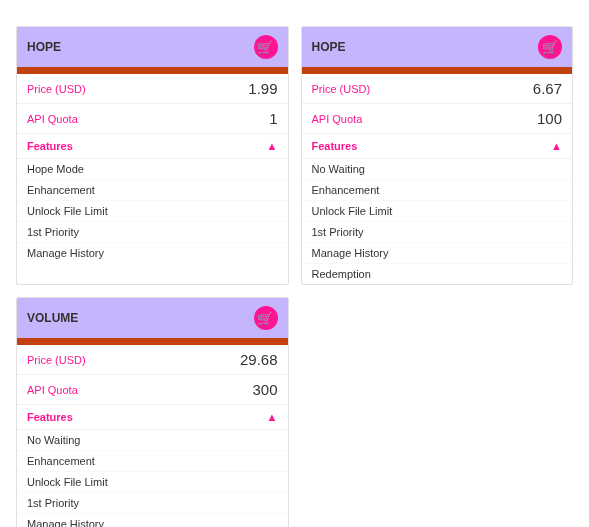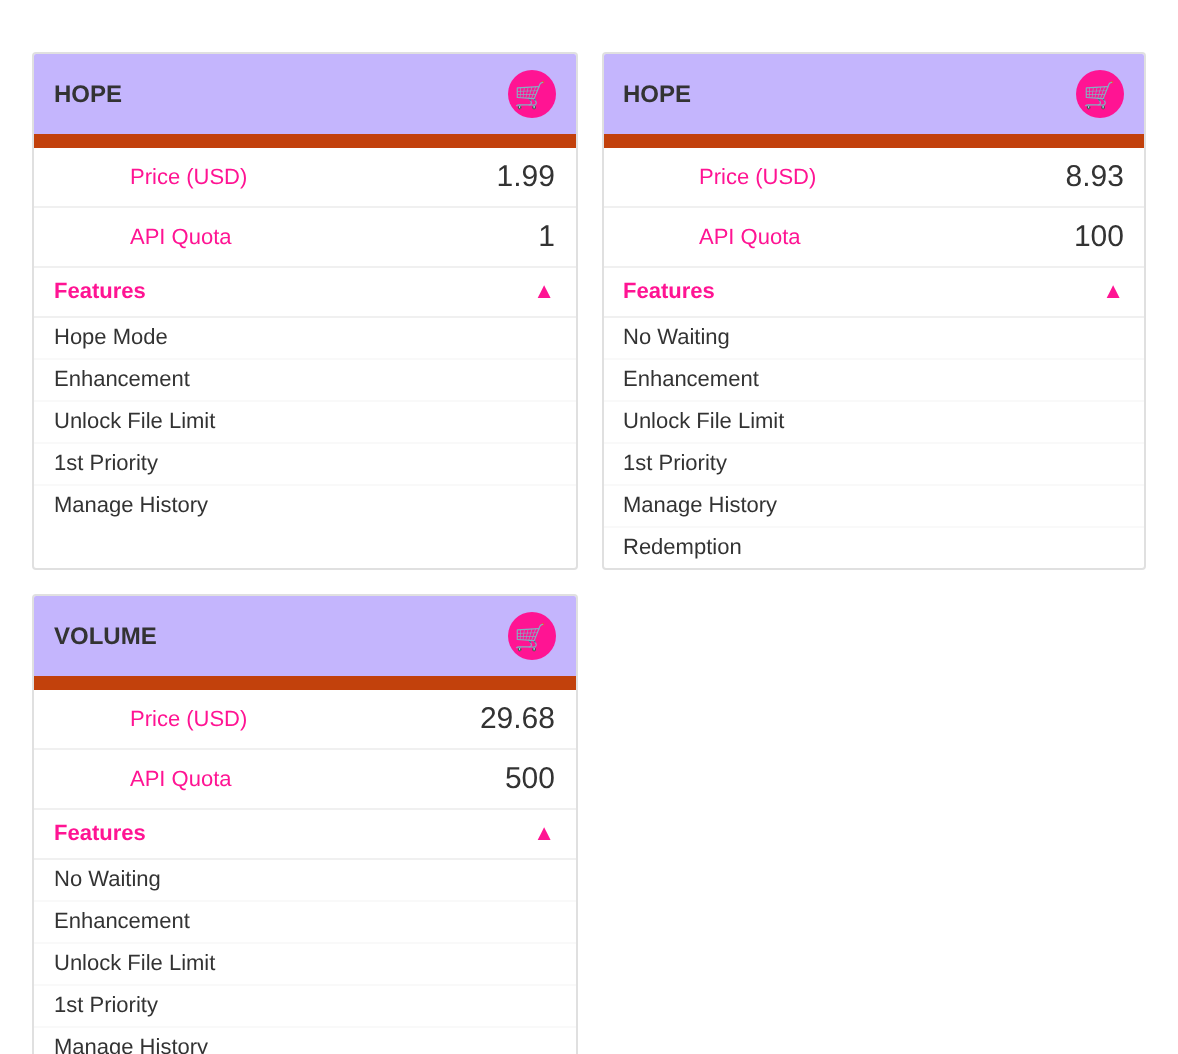--- a/index.html
+++ b/index.html
@@ -55,21 +55,20 @@
     .plan-row {
       display: flex;
       justify-content: space-between;
       align-items: center;
       padding: 6px 10px;
       border-bottom: 1px solid #f0f0f0;
     }
     .plan-row .label {
       color: #ff1493;
       font-size: 11px;
-      margin-left: 38px;
     }
     .plan-row .value {
       font-size: 15px;
       color: #333;
     }
     .features-row {
       display: flex;
       justify-content: space-between;
       align-items: center;
       padding: 6px 10px;
@@ -127,21 +126,21 @@
       <div class="feature-item">1st Priority</div>
       <div class="feature-item">Manage History</div>
     </div>
     <div class="plan-card">
       <div class="plan-header">
         <span class="plan-name">HOPE</span>
         <button class="cart-btn">🛒</button>
       </div>
       <div class="plan-row">
         <span class="label">Price (USD)</span>
-        <span class="value">8.93</span>
+        <span class="value">6.67</span>
       </div>
       <div class="plan-row">
         <span class="label">API Quota</span>
         <span class="value">100</span>
       </div>
       <div class="features-row">
         <span class="features-label">Features</span>
         <span class="features-toggle">▲</span>
       </div>
       <div class="feature-item">No Waiting</div>
@@ -158,21 +157,21 @@
       <div class="plan-header">
         <span class="plan-name">VOLUME</span>
         <button class="cart-btn">🛒</button>
       </div>
       <div class="plan-row">
         <span class="label">Price (USD)</span>
         <span class="value">29.68</span>
       </div>
       <div class="plan-row">
         <span class="label">API Quota</span>
-        <span class="value">500</span>
+        <span class="value">300</span>
       </div>
       <div class="features-row">
         <span class="features-label">Features</span>
         <span class="features-toggle">▲</span>
       </div>
       <div class="feature-item">No Waiting</div>
       <div class="feature-item">Enhancement</div>
       <div class="feature-item">Unlock File Limit</div>
       <div class="feature-item">1st Priority</div>
       <div class="feature-item">Manage History</div>

